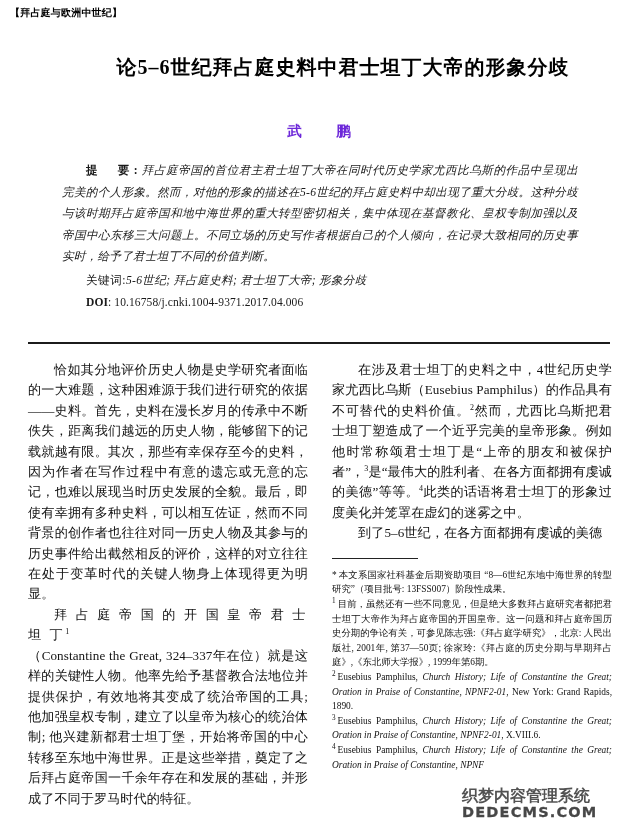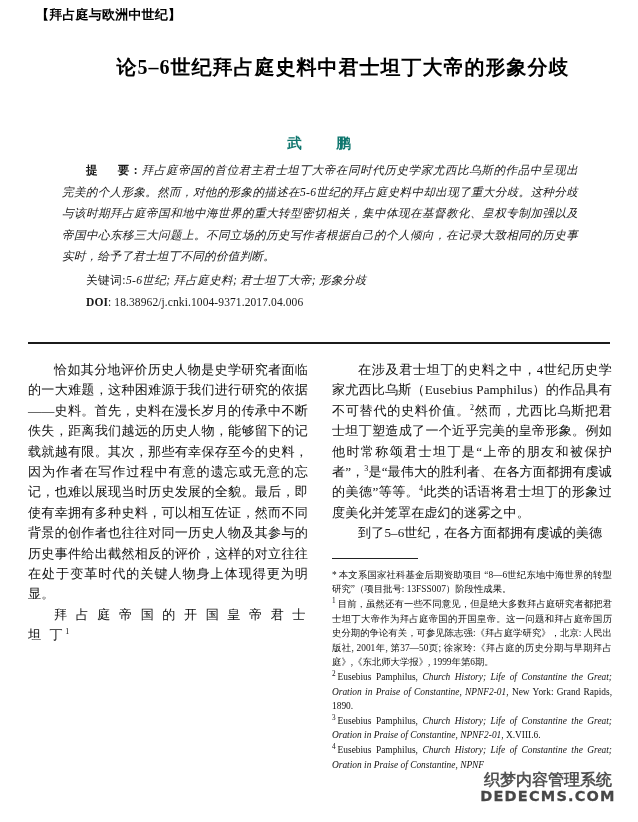--- a/index.html
+++ b/index.html
@@ -18,25 +18,25 @@
 
   .page {
     position: absolute;
     inset: 0;
     padding: 0;
   }
 
   
   .running-head {
     position: absolute;
-    left: 36px;
+    left: 10px;
     top: 6px;
     font-family: "DejaVu Sans", "Liberation Sans", sans-serif;
     font-weight: bold;
-    font-size: 13px;
+    font-size: 10px;
     letter-spacing: 0.2px;
     color: #000;
   }
 
   
   .title {
     position: absolute;
     left: 0;
     right: 0;
     top: 54px;
@@ -45,28 +45,28 @@
     font-size: 20px;
     font-weight: 600;
     letter-spacing: 1px;
     color: #000;
     padding-left: 48px;
   }
   .author {
     position: absolute;
     left: 0;
     right: 0;
-    top: 134px;
+    top: 122px;
     text-align: center;
     font-family: "Liberation Serif", "DejaVu Serif", serif;
     font-size: 14.5px;
     font-weight: 600;
     letter-spacing: 10px;
     text-indent: 10px;
-    color: #0f766e;
+    color: #6d28d9;
   }
 
   
   .abstract-block {
     position: absolute;
     left: 62px;
     top: 160px;
     width: 516px;
   }
   .abstract {
@@ -185,23 +185,22 @@
   .fn .marker.star {
     font-size: 9.4px;
     vertical-align: baseline;
   }
   .fn i { font-style: italic; }
 
   
   .watermark {
     position: absolute;
     right: 4px;
-    bottom: 18px;
+    bottom: 2px;
     width: 172px;
-    text-align: center;
     opacity: 0.88;
     pointer-events: none;
   }
   .wm-cn {
     font-family: "DejaVu Sans", "Liberation Sans", sans-serif;
     font-weight: bold;
     font-size: 16px;
     color: #3b3b3b;
     letter-spacing: 0px;
     line-height: 17px;
@@ -223,30 +222,31 @@
 
   <div class="running-head">【拜占庭与欧洲中世纪】</div>
 
   <div class="title">论5–6世纪拜占庭史料中君士坦丁大帝的形象分歧</div>
 
   <div class="author">武　鹏</div>
 
   <div class="abstract-block">
     <div class="abstract"><span class="lead">提　要:</span><span>拜占庭帝国的首位君主君士坦丁大帝在同时代历史学家尤西比乌斯的作品中呈现出完美的个人形象。然而，对他的形象的描述在5-6世纪的拜占庭史料中却出现了重大分歧。这种分歧与该时期拜占庭帝国和地中海世界的重大转型密切相关，集中体现在基督教化、皇权专制加强以及帝国中心东移三大问题上。不同立场的历史写作者根据自己的个人倾向，在记录大致相同的历史事实时，给予了君士坦丁不同的价值判断。</span></div>
     <div class="keywords"><span class="lead">关键词:</span><span>5-6世纪; 拜占庭史料; 君士坦丁大帝; 形象分歧</span></div>
-    <div class="doi"><span class="lead">DOI</span><span>: 18.38962/j.cnki.1004-9371.2017.04.006</span></div>
+    <div class="doi"><span class="lead">DOI</span><span>: 10.16758/j.cnki.1004-9371.2017.04.006</span></div>
   </div>
 
   <div class="head-rule"></div>
 
   <div class="columns">
 
     <div class="col col-left">
       <p class="body-p">恰如其分地评价历史人物是史学研究者面临的一大难题，这种困难源于我们进行研究的依据——史料。首先，史料在漫长岁月的传承中不断佚失，距离我们越远的历史人物，能够留下的记载就越有限。其次，那些有幸保存至今的史料，因为作者在写作过程中有意的遗忘或无意的忘记，也难以展现当时历史发展的全貌。最后，即使有幸拥有多种史料，可以相互佐证，然而不同背景的创作者也往往对同一历史人物及其参与的历史事件给出截然相反的评价，这样的对立往往在处于变革时代的关键人物身上体现得更为明显。</p>
       <p class="body-p spread"><span>拜 占 庭 帝 国 的 开 国 皇 帝 君 士 坦 丁</span><sup>1</sup></p>
+      <p class="body-p" style="text-indent:0">（Constantine the Great, 324–337年在位）就是这样的关键性人物。他率先给予基督教合法地位并提供保护，有效地将其变成了统治帝国的工具; 他加强皇权专制，建立了以皇帝为核心的统治体制; 他兴建新都君士坦丁堡，开始将帝国的中心转移至东地中海世界。正是这些举措，奠定了之后拜占庭帝国一千余年存在和发展的基础，并形成了不同于罗马时代的特征。</p>
     </div>
 
     <div class="col col-right">
       <p class="body-p"><span>在涉及君士坦丁的史料之中，4世纪历史学家尤西比乌斯（Eusebius Pamphilus）的作品具有不可替代的史料价值。</span><sup>2</sup><span>然而，尤西比乌斯把君士坦丁塑造成了一个近乎完美的皇帝形象。例如他时常称颂君士坦丁是“上帝的朋友和被保护者”，</span><sup>3</sup><span>是“最伟大的胜利者、在各方面都拥有虔诚的美德”等等。</span><sup>4</sup><span>此类的话语将君士坦丁的形象过度美化并笼罩在虚幻的迷雾之中。</span></p>
       <p class="body-p">到了5–6世纪，在各方面都拥有虔诚的美德</p>
 
       <div class="fn-rule"></div>
 
       <div class="footnotes">
         <p class="fn"><span class="marker star">*</span><span>本文系国家社科基金后期资助项目 “8—6世纪东地中海世界的转型研究”（项目批号: 13FSS007）阶段性成果。</span></p>

